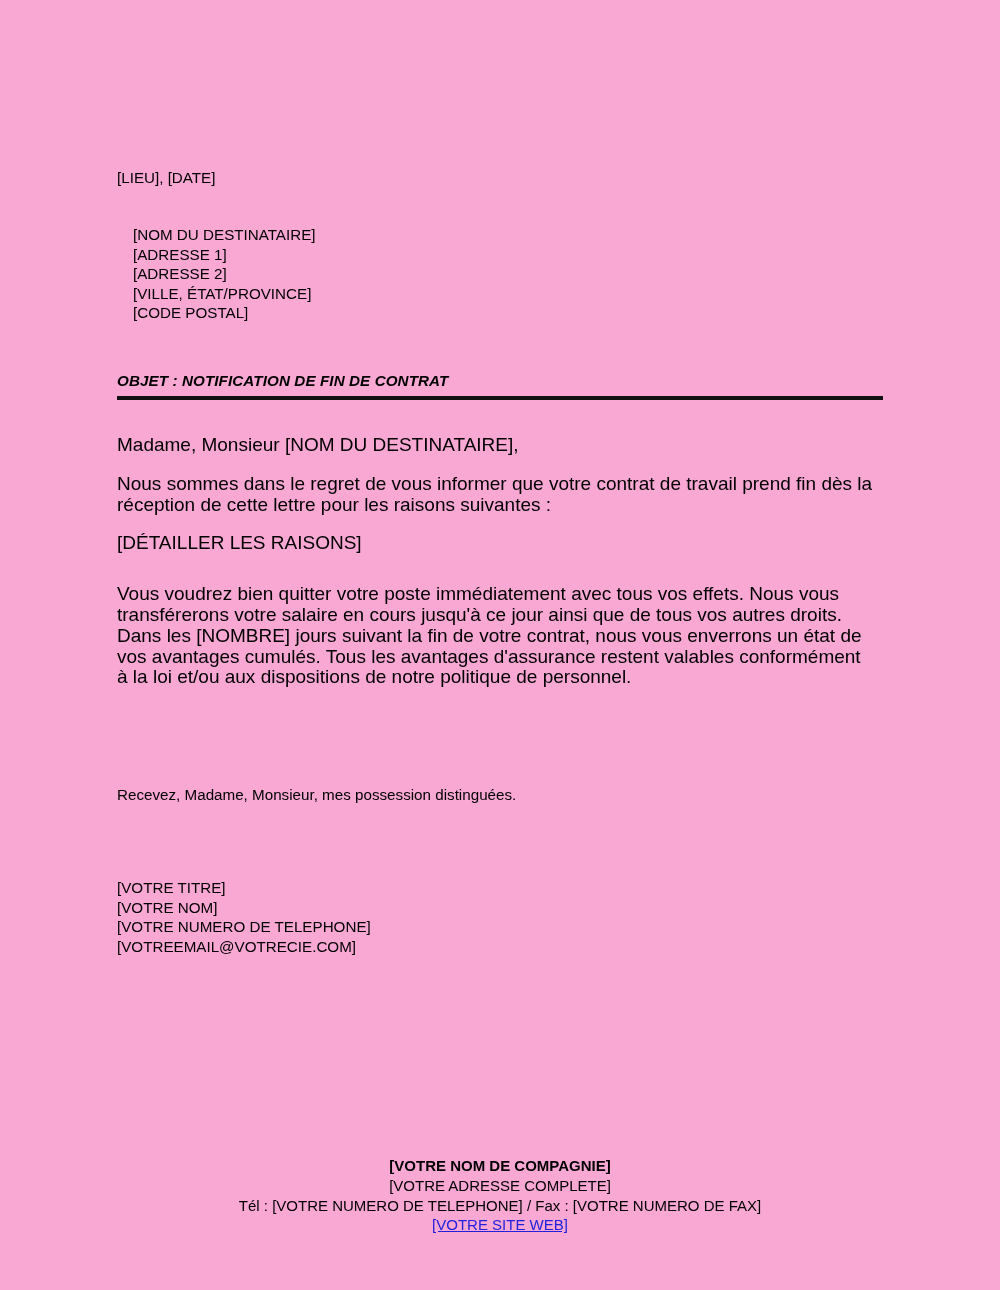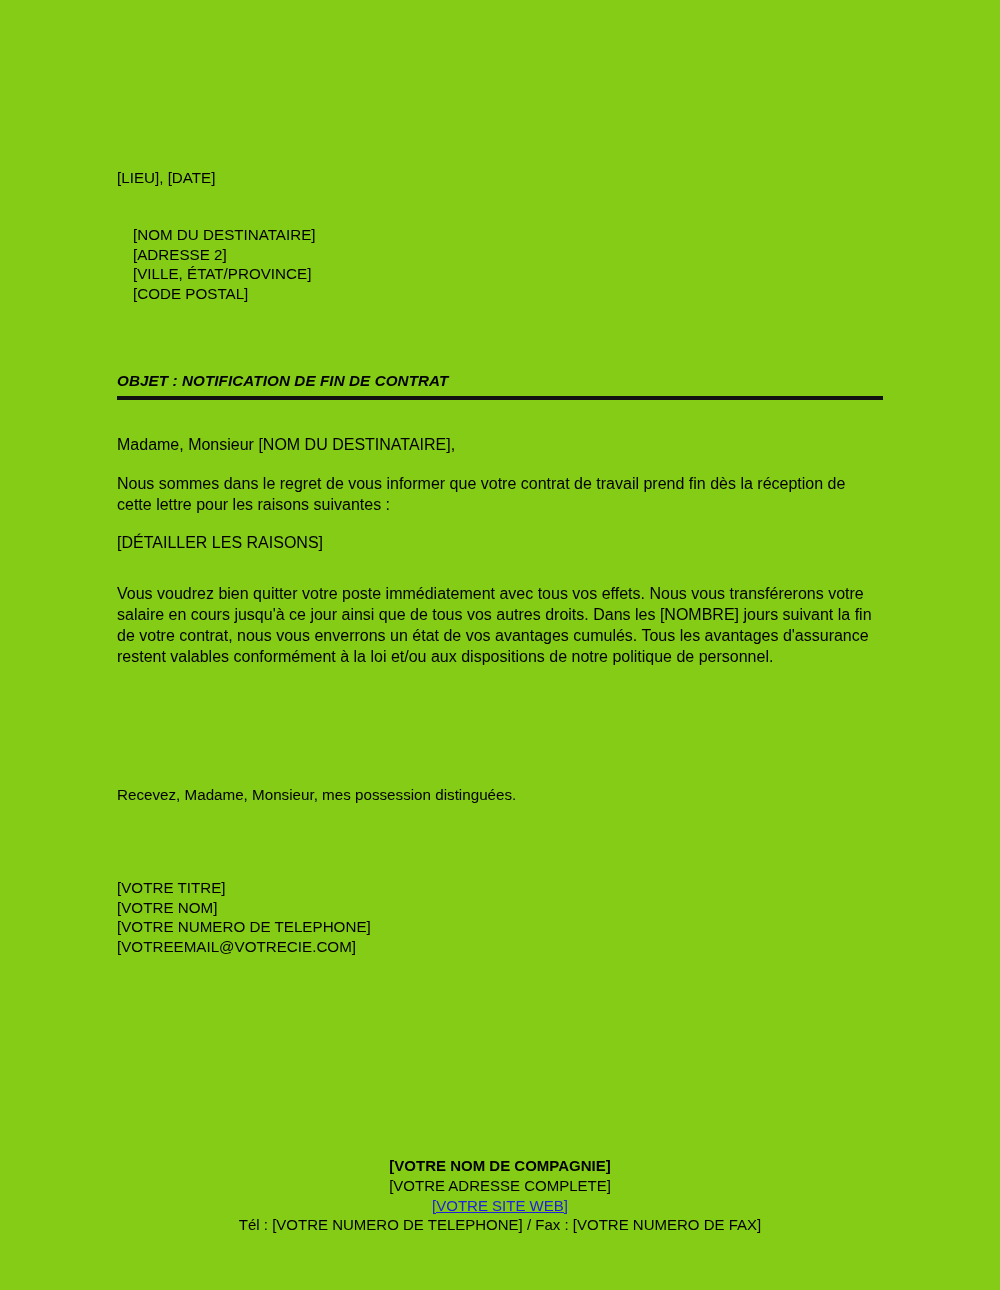--- a/index.html
+++ b/index.html
@@ -10,21 +10,21 @@
   }
   body {
     font-family: "Liberation Sans", sans-serif;
     color: #000000;
   }
   .page {
     position: relative;
     width: 1000px;
     height: 1290px;
     margin: 0 auto;
-    background: #84cc16;
+    background: #f9a8d4;
     overflow: hidden;
     box-sizing: border-box;
   }
   .content {
     position: absolute;
     left: 117px;
     top: 0;
     width: 766px;
   }
   .line {
@@ -63,21 +63,21 @@
     height: 4px;
     background: #111111;
   }
   .block-body {
     position: absolute;
     top: 435px;
     left: 0;
     width: 100%;
   }
   .para {
-    font-size: 16px;
+    font-size: 19px;
     line-height: 20.8px;
     margin: 0 8px 18px 0;
     text-align: left;
     white-space: normal;
   }
   .para.gap-large {
     margin-bottom: 30px;
   }
   .block-closing {
     position: absolute;
@@ -117,20 +117,21 @@
 <div class="page">
 
   <div class="content">
 
     <div class="block-dateline">
       <div class="line">[LIEU], [DATE]</div>
     </div>
 
     <div class="block-recipient">
       <div class="line">[NOM DU DESTINATAIRE]</div>
+      <div class="line">[ADRESSE 1]</div>
       <div class="line">[ADRESSE 2]</div>
       <div class="line">[VILLE, ÉTAT/PROVINCE]</div>
       <div class="line">[CODE POSTAL]</div>
     </div>
 
     <div class="block-subject">OBJET : NOTIFICATION DE FIN DE CONTRAT</div>
 
     <div class="rule"></div>
 
     <div class="block-body">
@@ -149,17 +150,17 @@
       <div class="line">[VOTRE NOM]</div>
       <div class="line">[VOTRE NUMERO DE TELEPHONE]</div>
       <div class="line">[VOTREEMAIL@VOTRECIE.COM]</div>
     </div>
 
   </div>
 
   <div class="footer">
     <div class="line company">[VOTRE NOM DE COMPAGNIE]</div>
     <div class="line">[VOTRE ADRESSE COMPLETE]</div>
+    <div class="line">Tél : [VOTRE NUMERO DE TELEPHONE] / Fax : [VOTRE NUMERO DE FAX]</div>
     <div class="line"><span class="weblink">[VOTRE SITE WEB]</span></div>
-    <div class="line">Tél : [VOTRE NUMERO DE TELEPHONE] / Fax : [VOTRE NUMERO DE FAX]</div>
   </div>
 
 </div>
 
 </body></html>

